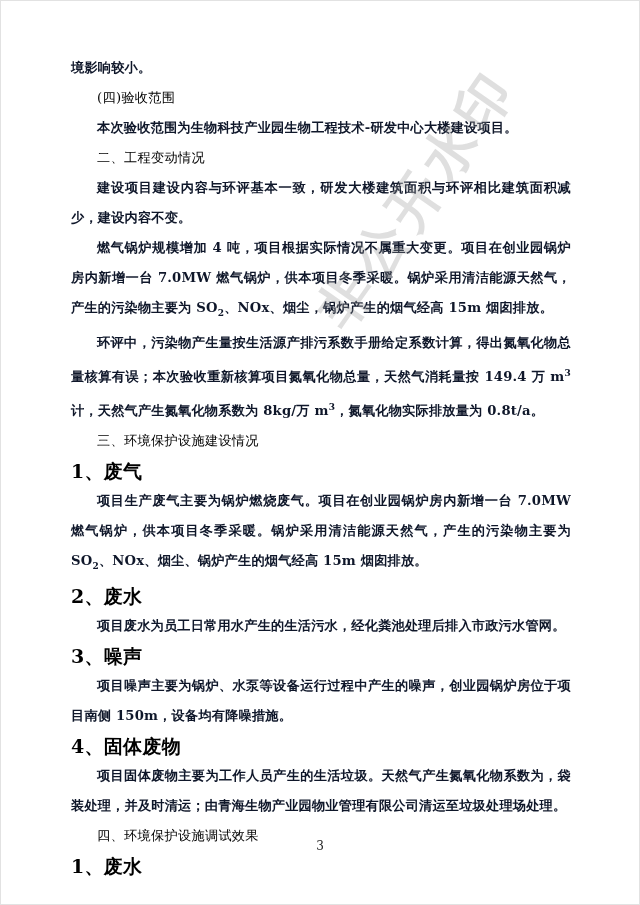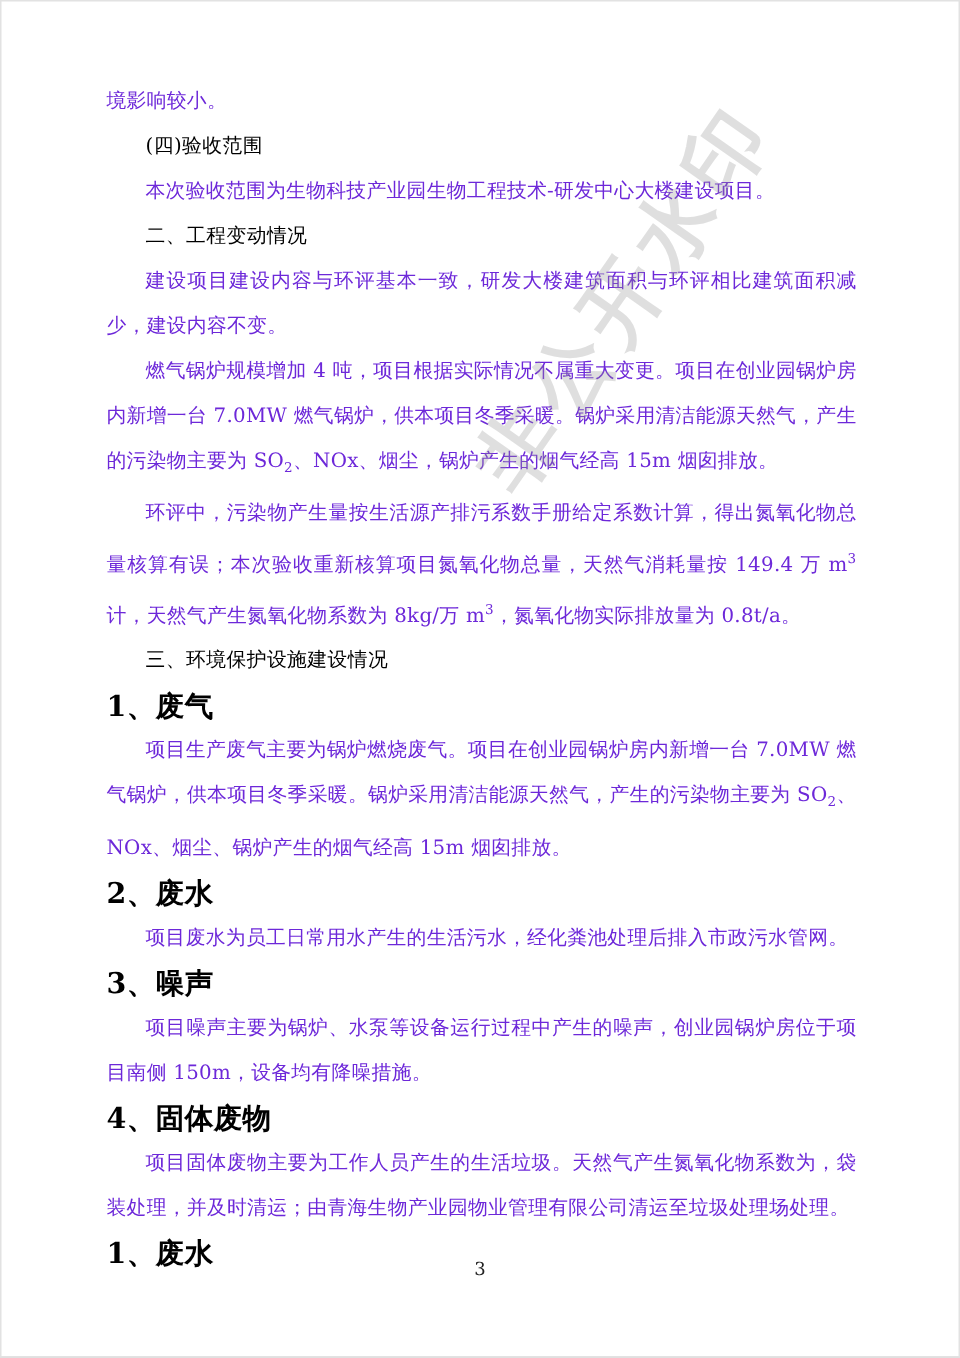--- a/index.html
+++ b/index.html
@@ -21,24 +21,25 @@
   }
   .content {
     position: absolute;
     left: 70px;
     top: 52px;
     width: 500px;
   }
   .para {
     font-size: 13.2px;
     line-height: 30px;
-    color: #6d28d9;
+    color: #0f172a;
     text-align: justify;
     margin: 0;
     letter-spacing: 0.2px;
+    font-weight: bold;
   }
   .indent {
     text-indent: 26px;
   }
   .heading {
     font-size: 13.2px;
     line-height: 30px;
     color: #000;
     margin: 0;
     font-weight: normal;
@@ -117,20 +118,21 @@
     <p class="para indent">项目废水为员工日常用水产生的生活污水，经化粪池处理后排入市政污水管网。</p>
 
     <p class="heading-sub">3、噪声</p>
 
     <p class="para indent">项目噪声主要为锅炉、水泵等设备运行过程中产生的噪声，创业园锅炉房位于项目南侧 150m，设备均有降噪措施。</p>
 
     <p class="heading-sub">4、固体废物</p>
 
     <p class="para indent">项目固体废物主要为工作人员产生的生活垃圾。天然气产生氮氧化物系数为，袋装处理，并及时清运；由青海生物产业园物业管理有限公司清运至垃圾处理场处理。</p>
 
+    <p class="heading">四、环境保护设施调试效果</p>
 
     <p class="heading-sub">1、废水</p>
 
   </div>
 
   <div class="watermark">非公开水印</div>
 
   <div class="page-number">3</div>
 
 </div>

